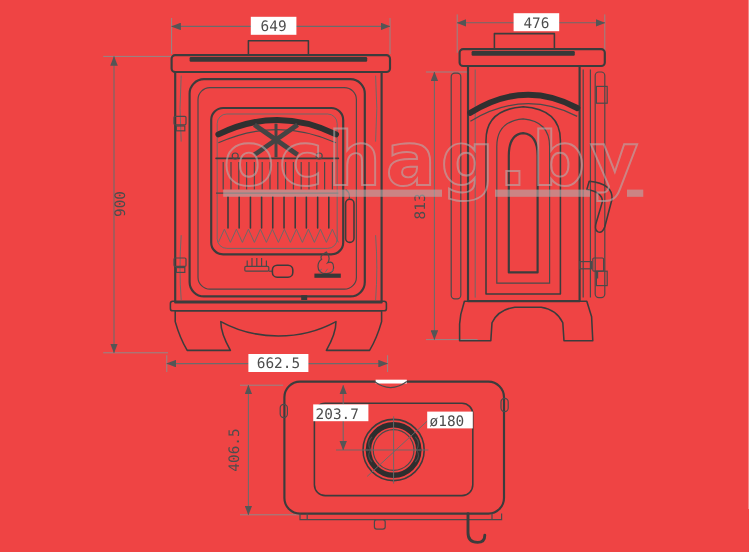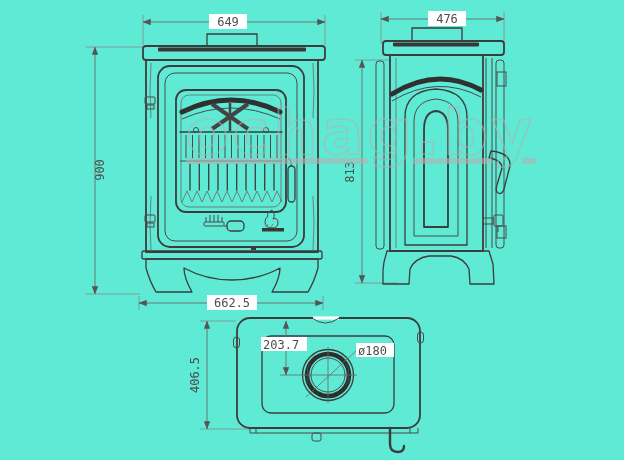--- a/index.html
+++ b/index.html
@@ -1,16 +1,16 @@
 <!DOCTYPE html>
 <html><head>
 <meta charset="utf-8">
 <style>
   html,body{margin:0;padding:0;background:#fff;}
-  #stage{position:relative;width:624px;height:460px;background:#5eead4;overflow:hidden;
+  #stage{position:relative;width:624px;height:460px;background:#ef4444;overflow:hidden;
          font-family:"DejaVu Sans",sans-serif;}
   svg{position:absolute;left:0;top:0;}
   .ln{stroke:#3c3c3c;stroke-width:1.3;fill:none;stroke-linecap:round;stroke-linejoin:round}
   .ln2{stroke:#3c3c3c;stroke-width:1.8;fill:none;stroke-linejoin:round}
   .med{stroke:#4a4a4a;stroke-width:1;fill:none}
   .thin{stroke:#6a6a6a;stroke-width:.8;fill:none}
   .thick{stroke:#303030;stroke-width:5;fill:none;stroke-linecap:round}
   .dim{stroke:#6b6b6b;stroke-width:.9;fill:none}
   .ext{stroke:#8c8c8c;stroke-width:.8;fill:none}
   .dark{fill:#383838;stroke:none}

